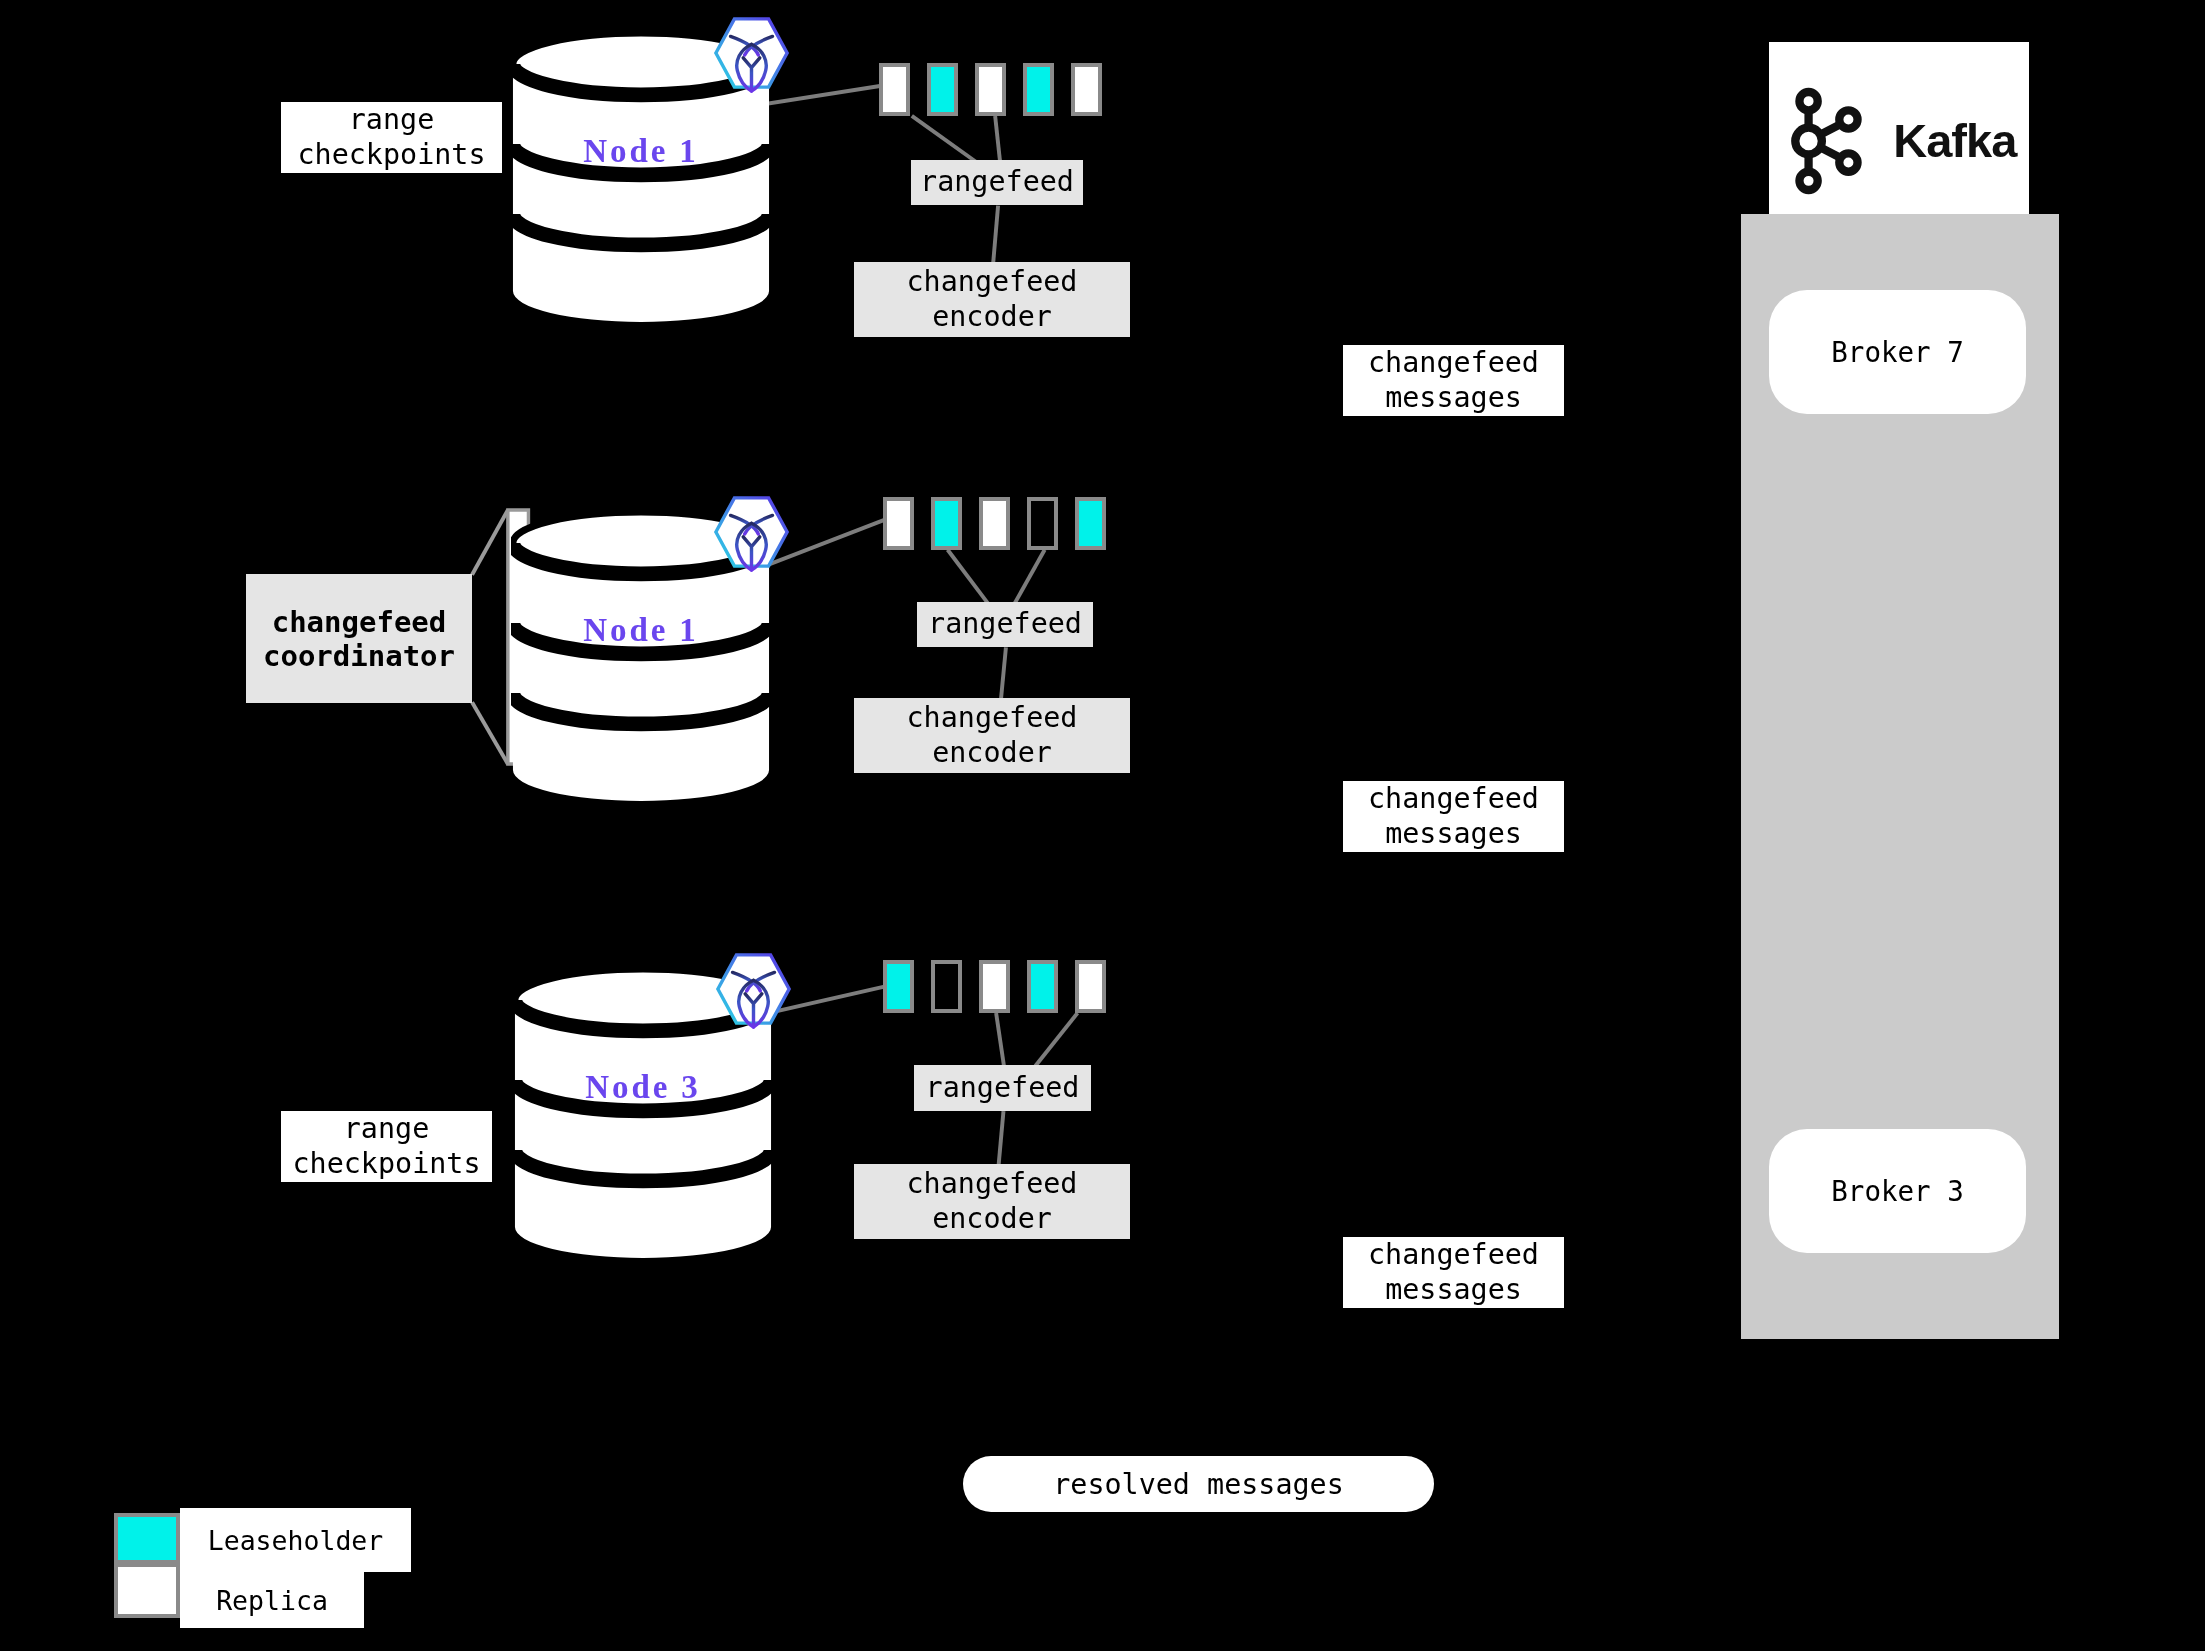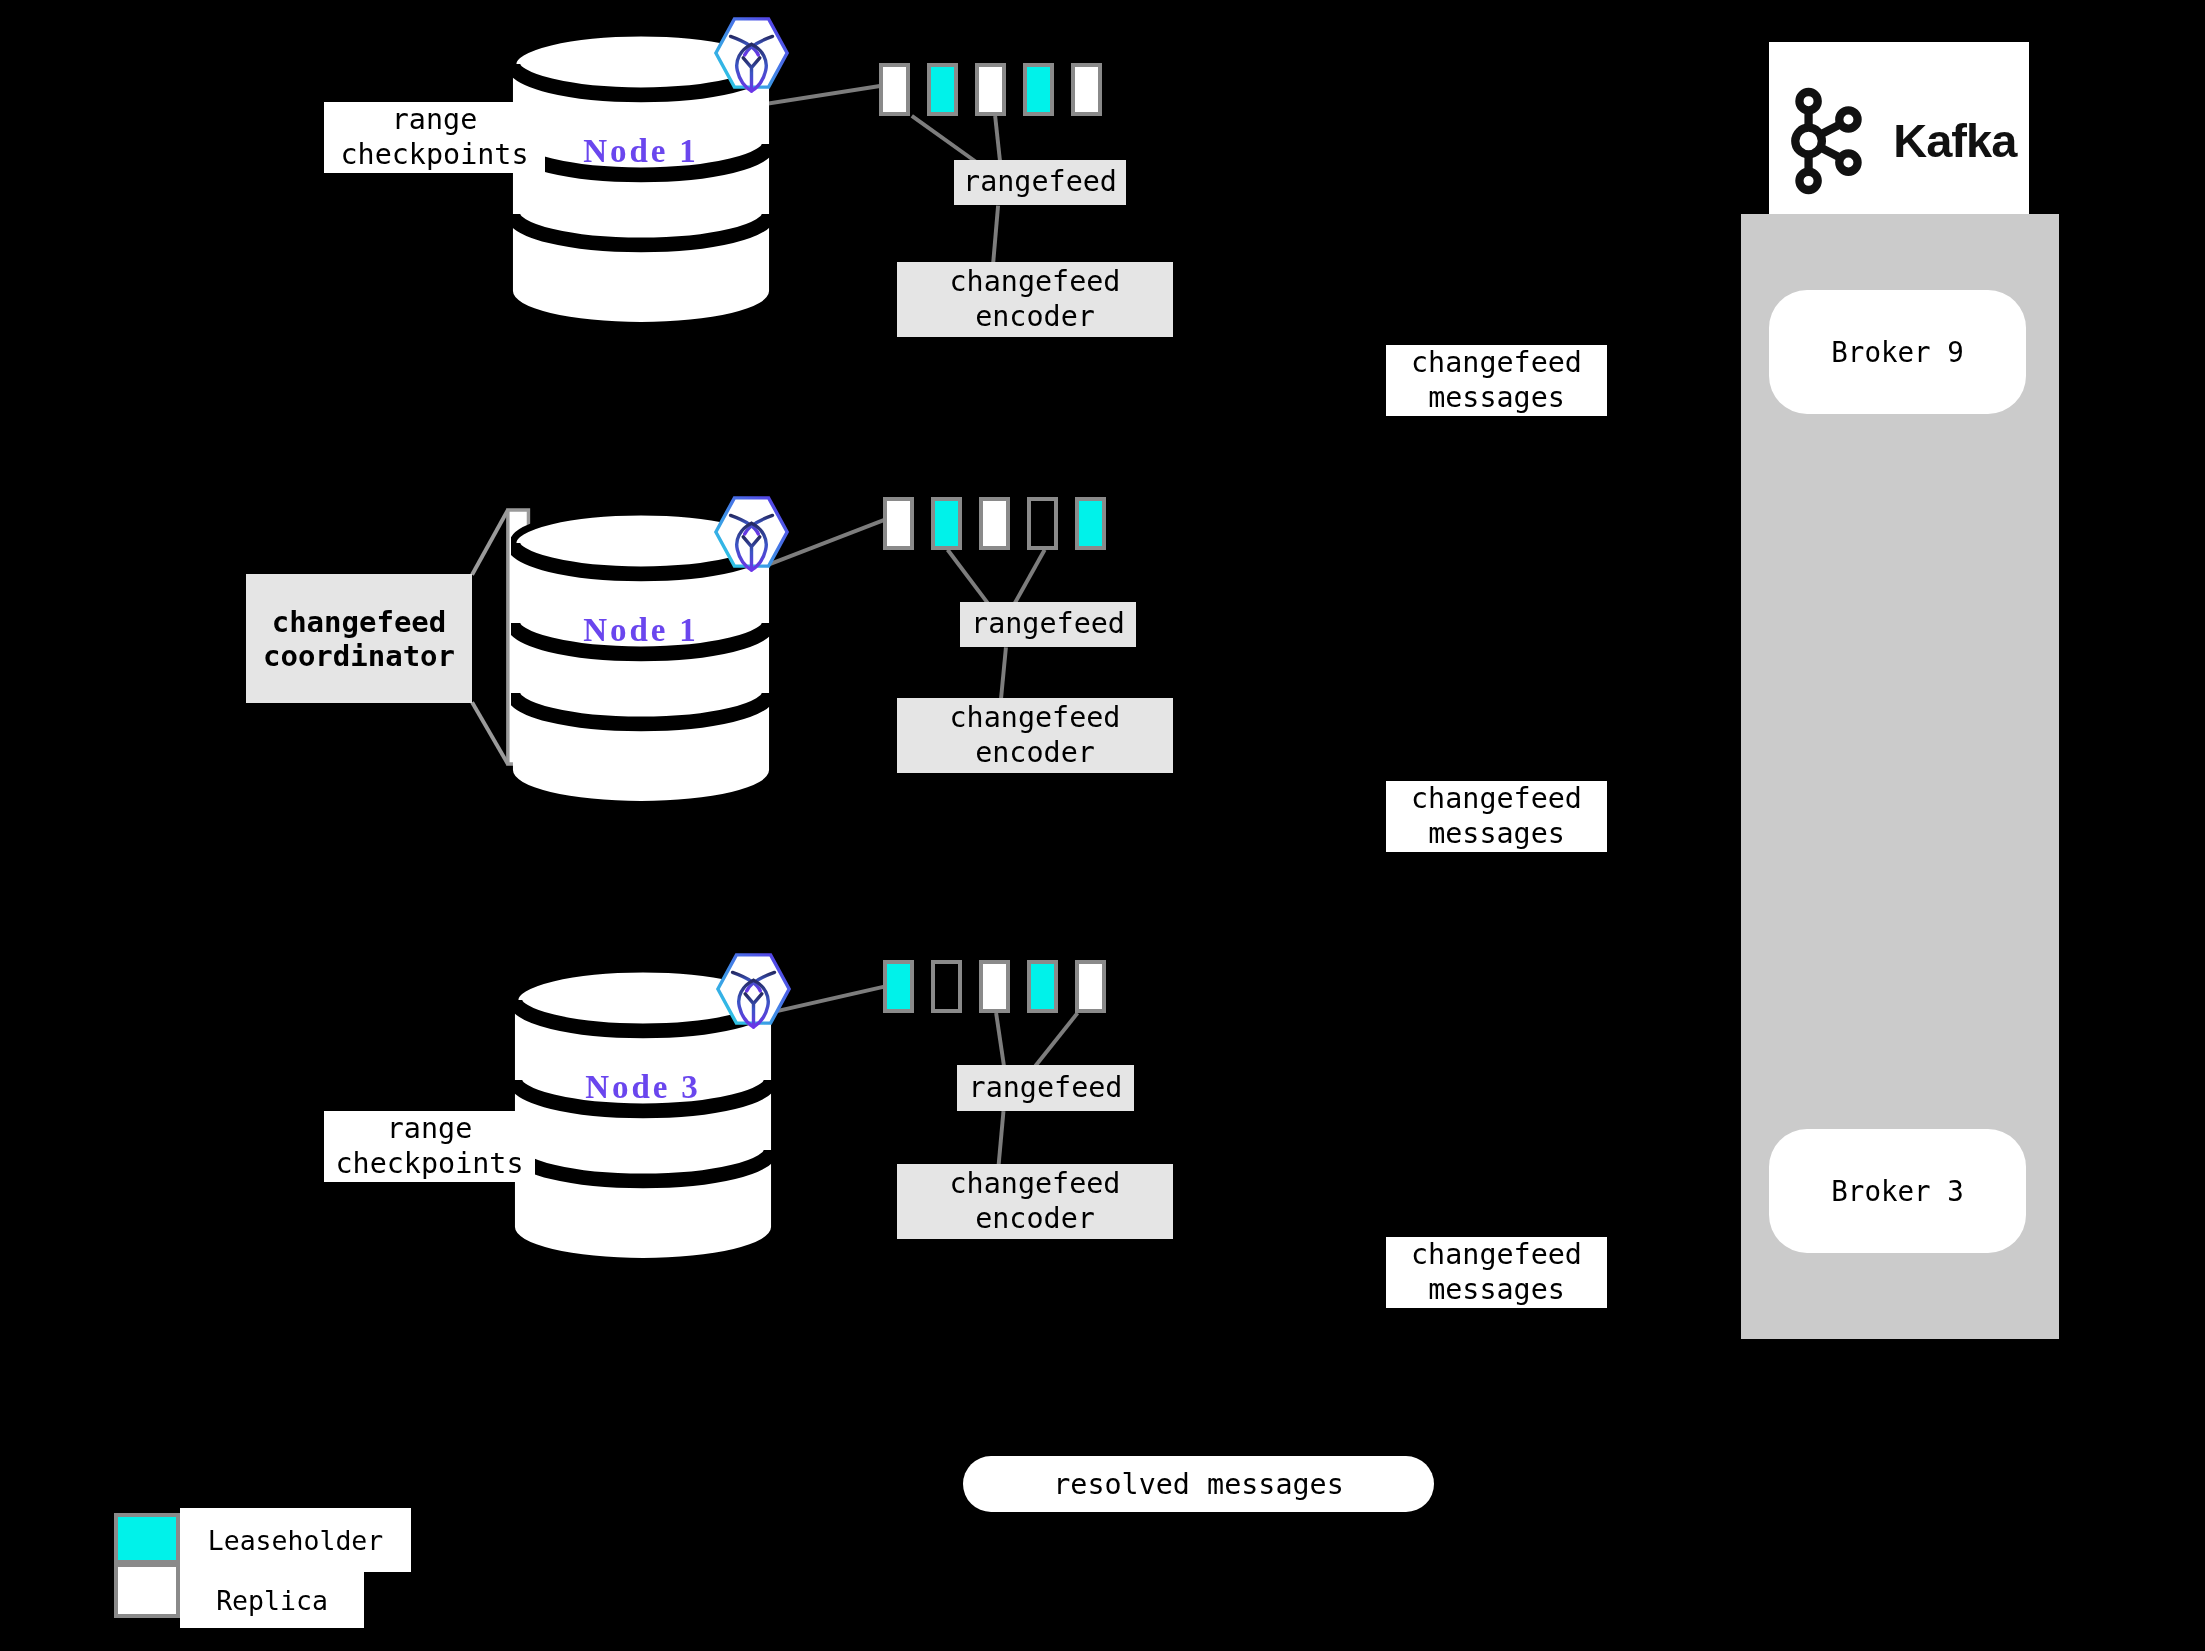--- a/index.html
+++ b/index.html
@@ -4,21 +4,21 @@
 <style>
   html,body{margin:0;padding:0;background:#000;}
   .canvas{position:relative;width:2205px;height:1652px;background:#000;
           font-family:"DejaVu Sans Mono","Liberation Mono",monospace;overflow:hidden;}
   .abs{position:absolute;}
   .overlay{left:0;top:0;z-index:1;}
   .box{display:flex;align-items:center;justify-content:center;text-align:center;
        white-space:pre-line;color:#000;z-index:2;box-sizing:border-box;}
   .whitebox{background:#fff;}
   .graybox{background:#e5e5e5;}
-  .f58{font-size:28.4px;line-height:1.22;margin-left:43px;}
+  .f58{font-size:28.4px;line-height:1.22;}
   .bold{font-weight:bold;}
 
   
   .cyl{width:260px;height:302px;z-index:2;}
   .n1-cyl{left:511px;top:25.5px;}
   .n2-cyl{left:511px;top:505px;}
   .n3-cyl{left:513px;top:962px;}
   .node-label{position:absolute;left:0;top:107px;width:100%;text-align:center;
               color:#6A46EE;font-weight:bold;font-size:33px;letter-spacing:2.9px;font-family:Liberation Serif, serif;}
   .badge{position:absolute;right:-20.6px;top:-14.7px;width:81px;height:84px;}
@@ -224,21 +224,21 @@
         <circle cx="80" cy="92" r="11"></circle>
         <line x1="32" y1="29" x2="32" y2="50"></line>
           <line x1="32" y1="82" x2="32" y2="103"></line>
         <line x1="45" y1="59" x2="70" y2="46"></line>
           <line x1="45" y1="73" x2="70" y2="86"></line>
       </g>
     </svg>
     <span class="kafka-word">Kafka</span>
   </div>
   <div class="abs kafka-container"></div>
-  <div class="abs box broker broker1">Broker 9</div>
+  <div class="abs box broker broker1">Broker 7</div>
   <div class="abs box broker broker3">Broker 3</div>
 
   <div class="abs box whitebox resolved">resolved messages</div>
 
   <div class="abs legend-swatch lg-cyan"></div>
   <div class="abs legend-swatch lg-white"></div>
   <div class="abs box whitebox lg-label lg-lease">Leaseholder</div>
   <div class="abs box whitebox lg-label lg-replica">Replica</div>
 
 </div>

